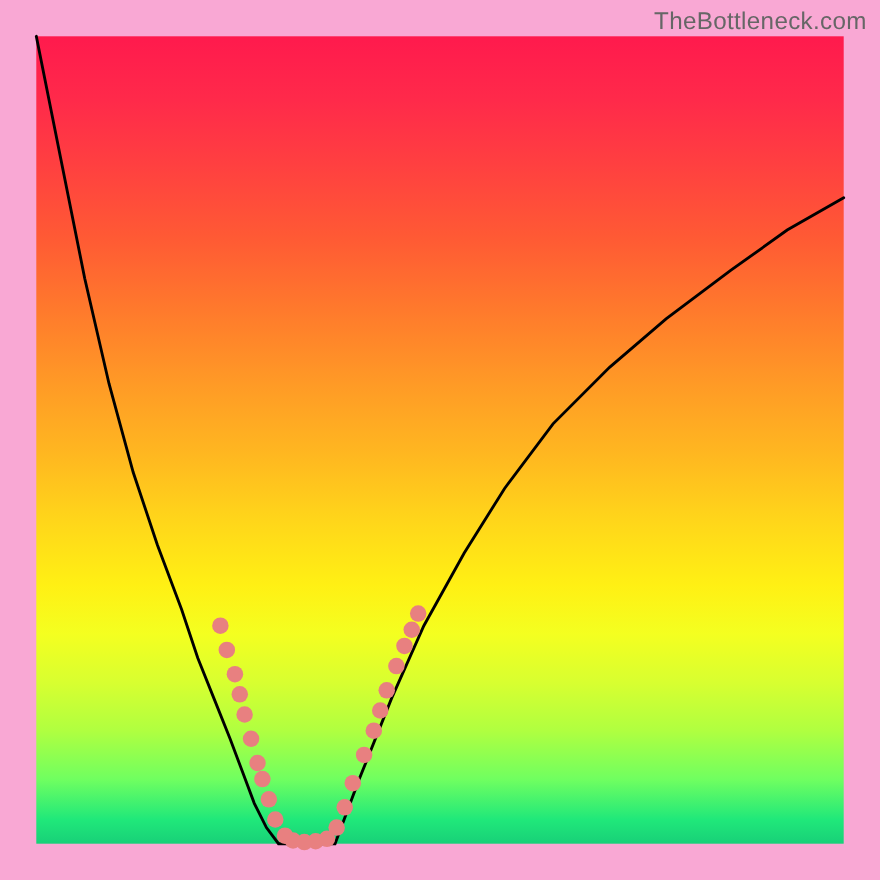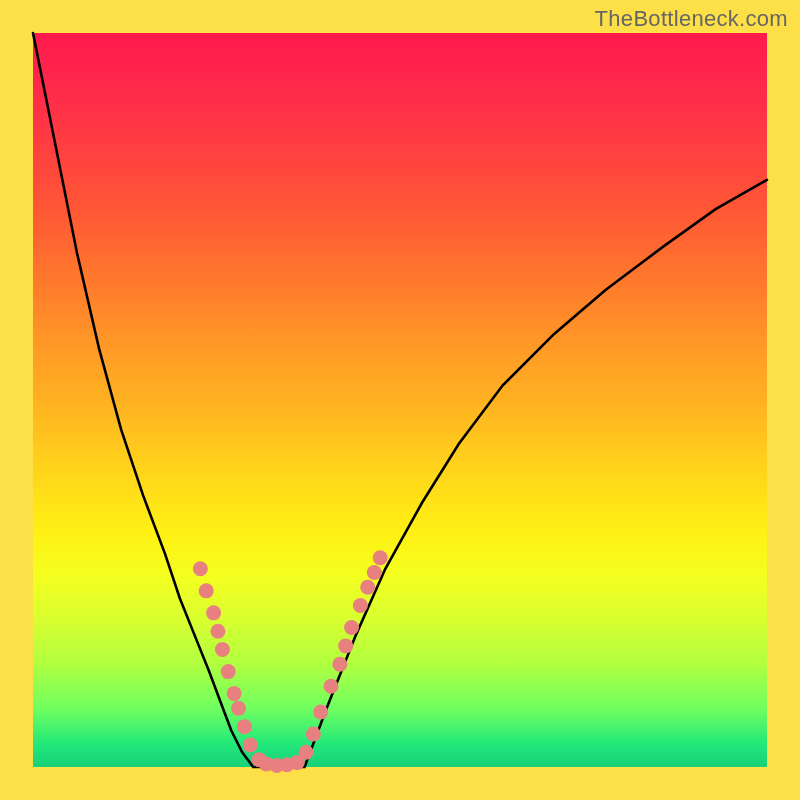--- a/index.html
+++ b/index.html
@@ -8,21 +8,21 @@
     width: 800px;
     height: 800px;
     background: #000;
     font-family: Arial, Helvetica, sans-serif;
     overflow: hidden;
   }
   .stage {
     position: relative;
     width: 800px;
     height: 800px;
-    background: #fde047;
+    background: #f9a8d4;
   }
   .watermark {
     position: absolute;
     top: 6px;
     right: 12px;
     color: #666;
     font-size: 22px;
     font-weight: 500;
     letter-spacing: 0.3px;
     z-index: 10;

